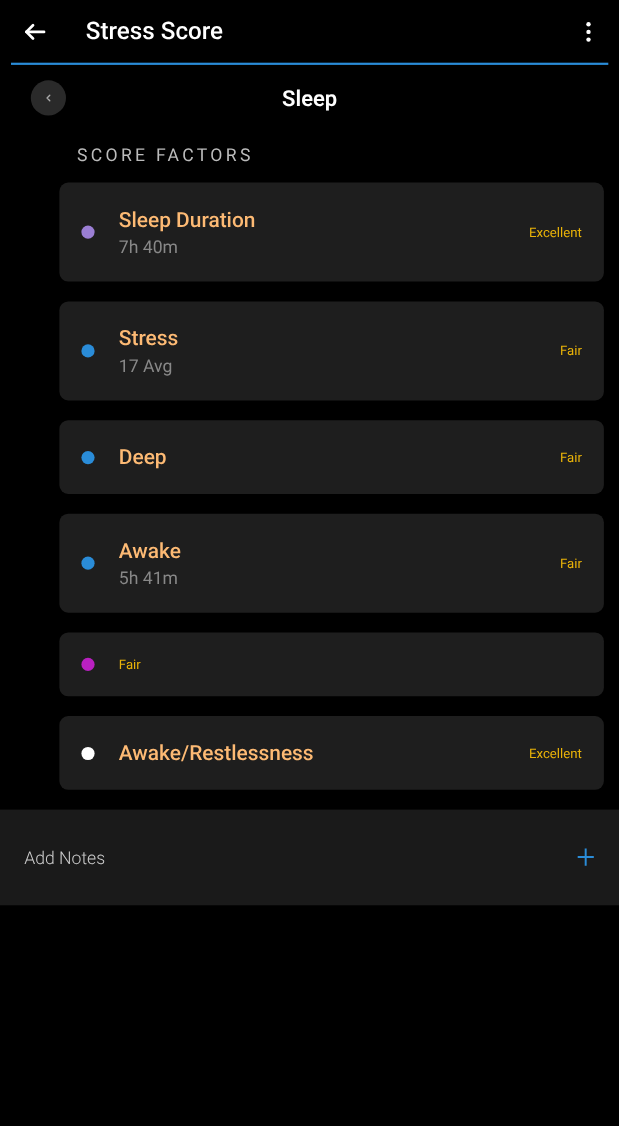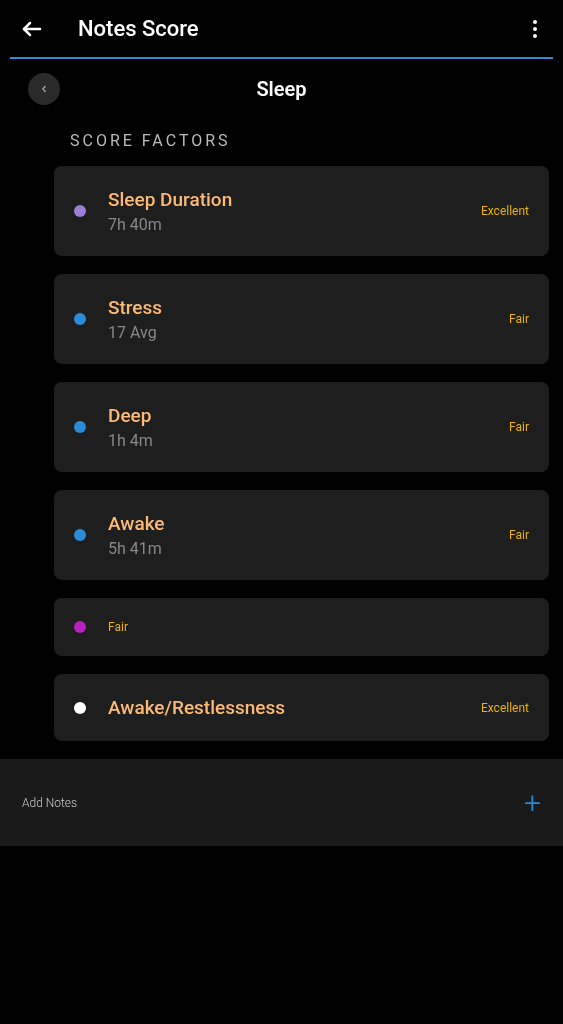--- a/index.html
+++ b/index.html
@@ -121,41 +121,41 @@
     .add-notes {
       background: #1a1a1a;
       padding: 26px 22px;
       margin-top: 6px;
       display: flex;
       align-items: center;
       justify-content: space-between;
       cursor: pointer;
     }
     .add-notes-text {
-      font-size: 12px;
+      font-size: 16px;
       color: #ccc;
       font-weight: 300;
     }
     .plus-icon {
       color: #2a8cd8;
       font-size: 30px;
       font-weight: 300;
     }
   </style>
 </head>
 <body>
 
 <div class="header">
   <div class="back-icon">
     <svg width="24" height="24" viewBox="0 0 24 24" fill="none" stroke="#fff" stroke-width="2.5" stroke-linecap="round" stroke-linejoin="round">
       <line x1="20" y1="12" x2="4" y2="12"></line>
       <polyline points="10 18 4 12 10 6"></polyline>
     </svg>
   </div>
-  <div class="header-title">Notes Score</div>
+  <div class="header-title">Stress Score</div>
   <div class="more-icon">
     <div class="more-dot"></div>
     <div class="more-dot"></div>
     <div class="more-dot"></div>
   </div>
 </div>
 
 <div class="divider"></div>
 
 <div class="date-nav">
@@ -183,21 +183,20 @@
         <div class="factor-info">
           <div class="factor-title">Stress</div>
           <div class="factor-value">17 Avg</div>
         </div>
         <div class="factor-rating">Fair</div>
       </div>
       <div class="factor-card">
         <div class="factor-dot" style="background: rgb(42, 140, 216);"></div>
         <div class="factor-info">
           <div class="factor-title">Deep</div>
-          <div class="factor-value">1h 4m</div>
         </div>
         <div class="factor-rating">Fair</div>
       </div>
       <div class="factor-card">
         <div class="factor-dot" style="background: rgb(42, 140, 216);"></div>
         <div class="factor-info">
           <div class="factor-title">Awake</div>
           <div class="factor-value">5h 41m</div>
         </div>
         <div class="factor-rating">Fair</div>

